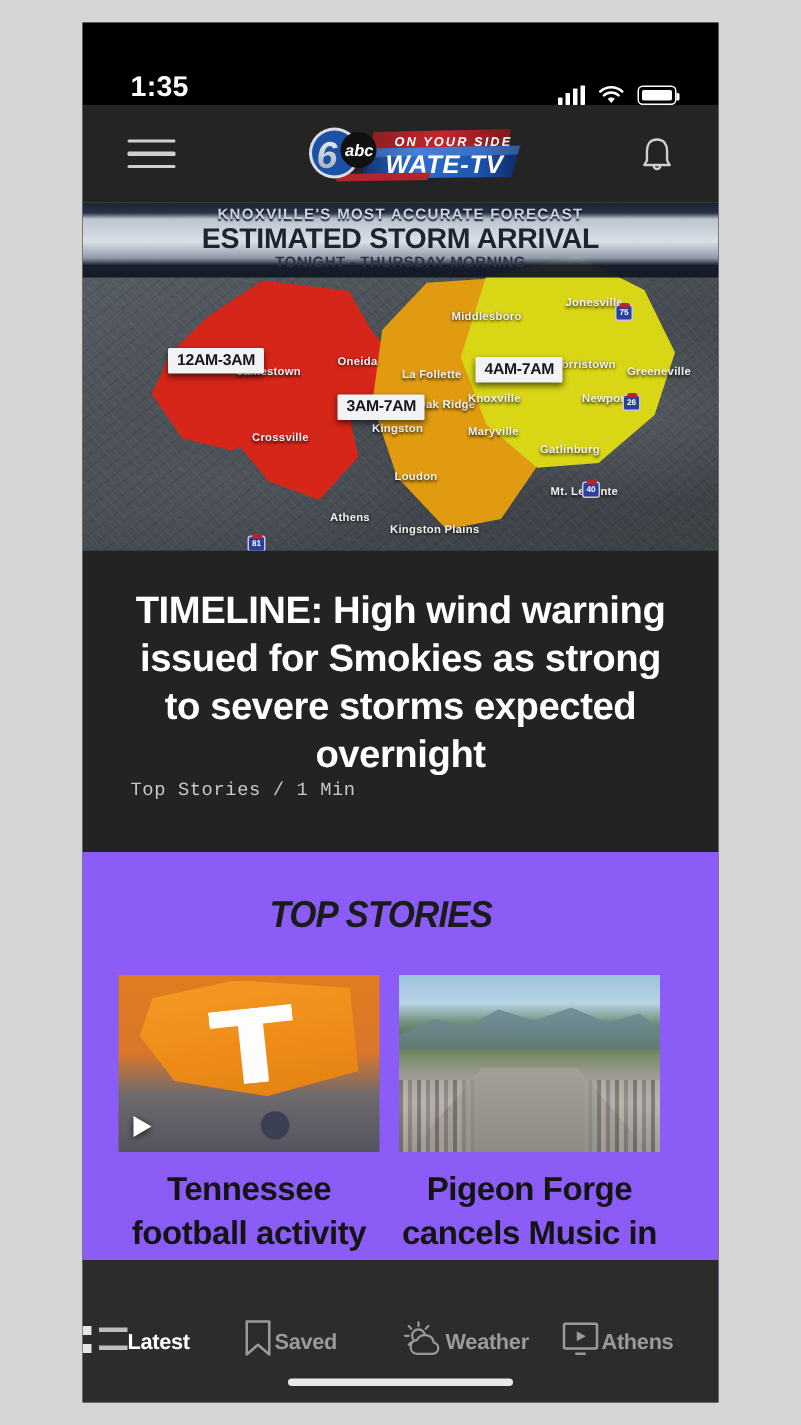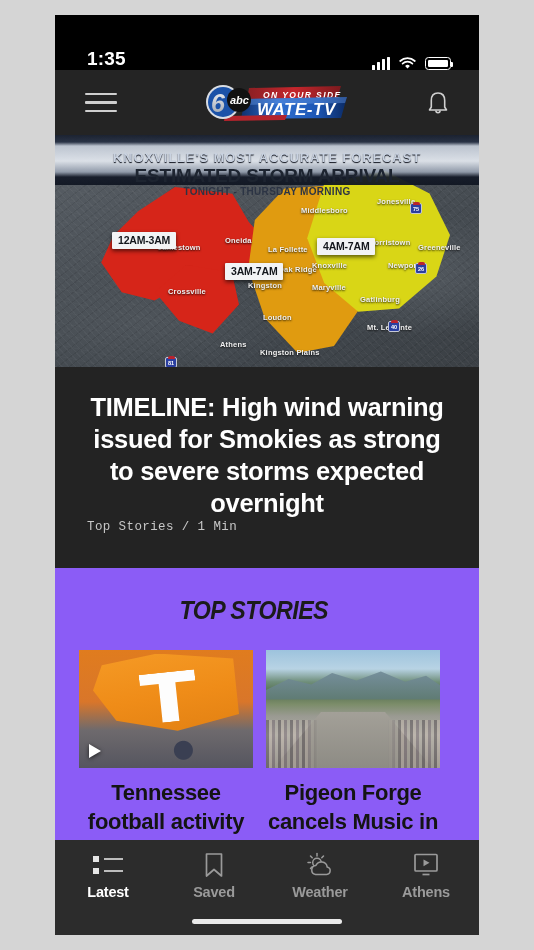--- a/index.html
+++ b/index.html
@@ -75,22 +75,22 @@
       repeating-linear-gradient(12deg, rgba(255,255,255,.06) 0 1px, rgba(0,0,0,0) 1px 11px);
   }
   .banner {
     position: absolute; left: 0; right: 0; top: 0; height: 50px; z-index: 6;
     background: linear-gradient(180deg, rgba(23,30,45,.93) 0%, rgba(36,46,66,.9) 14%,
                 rgba(196,204,216,.93) 22%, rgba(226,231,238,.95) 52%,
                 rgba(150,160,176,.92) 74%, rgba(20,26,40,.94) 84%, rgba(16,22,34,.95) 100%);
     text-align: center;
   }
   .banner-top {
-    font-size: 13px; font-weight: bold; color: #c9d2e0; letter-spacing: .9px;
-    padding-top: 15px; text-shadow: 0 1px 1px #0a0e18;
+    font-size: 10px; font-weight: bold; color: #c9d2e0; letter-spacing: .9px;
+    padding-top: 3px; text-shadow: 0 1px 1px #0a0e18;
   }
   .banner-main {
     font-size: 19px; font-weight: bold; color: #1d2430; letter-spacing: -.2px;
     line-height: 1; margin-top: 1px;
   }
   .banner-sub {
     font-size: 10px; font-weight: bold; color: #2c3444; letter-spacing: .3px;
     line-height: 1.1; margin-top: 1px;
   }
   .zone { position: absolute; z-index: 2; }
@@ -217,21 +217,21 @@
     margin-top: 10px; color: #141414; font-size: 22px; font-weight: bold;
     line-height: 1.32; letter-spacing: -.3px;
   }
 
   
   .tabbar {
     position: absolute; left: 0; right: 0; bottom: 0; height: 95px;
     background: #2c2c2c; display: flex; padding-top: 10px;
   }
   .tab {
-    flex: 1; display: flex; flex-direction: column; align-items: center;
+    flex: 1; display: flex; flex-direction: row; align-items: center;
     position: relative; cursor: pointer;
   }
   .tab-icon { height: 30px; display: flex; align-items: center; justify-content: center; }
   .tab-label {
     margin-top: 4px; font-size: 14.5px; font-weight: bold;
     color: #9a9a9a; letter-spacing: -.2px;
   }
   .tab.active .tab-label { color: #fff; }
   .home-ind {
     position: absolute; bottom: 11px; left: 50%; transform: translateX(-50%);

